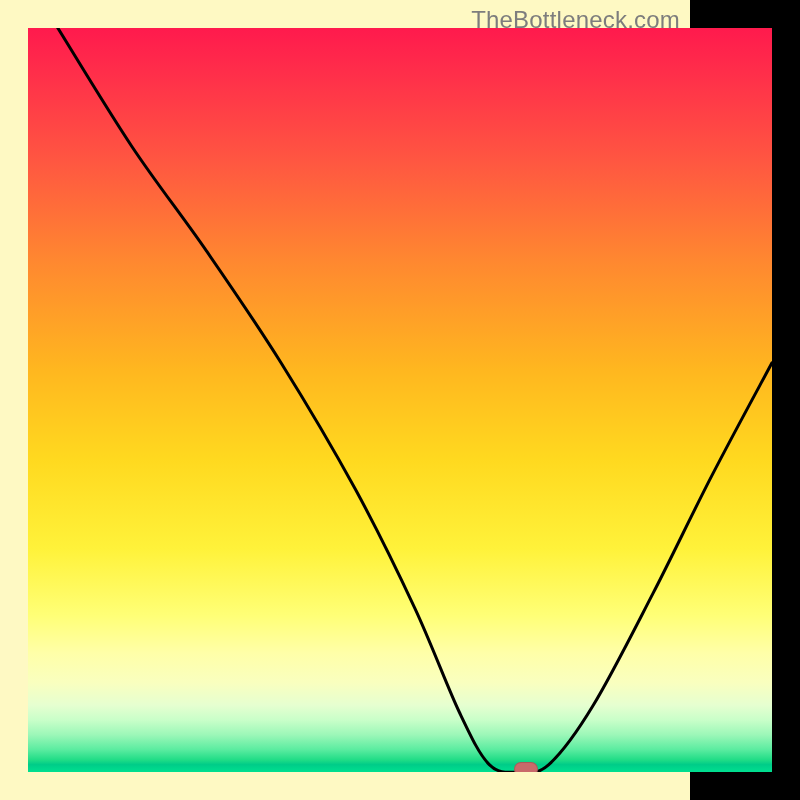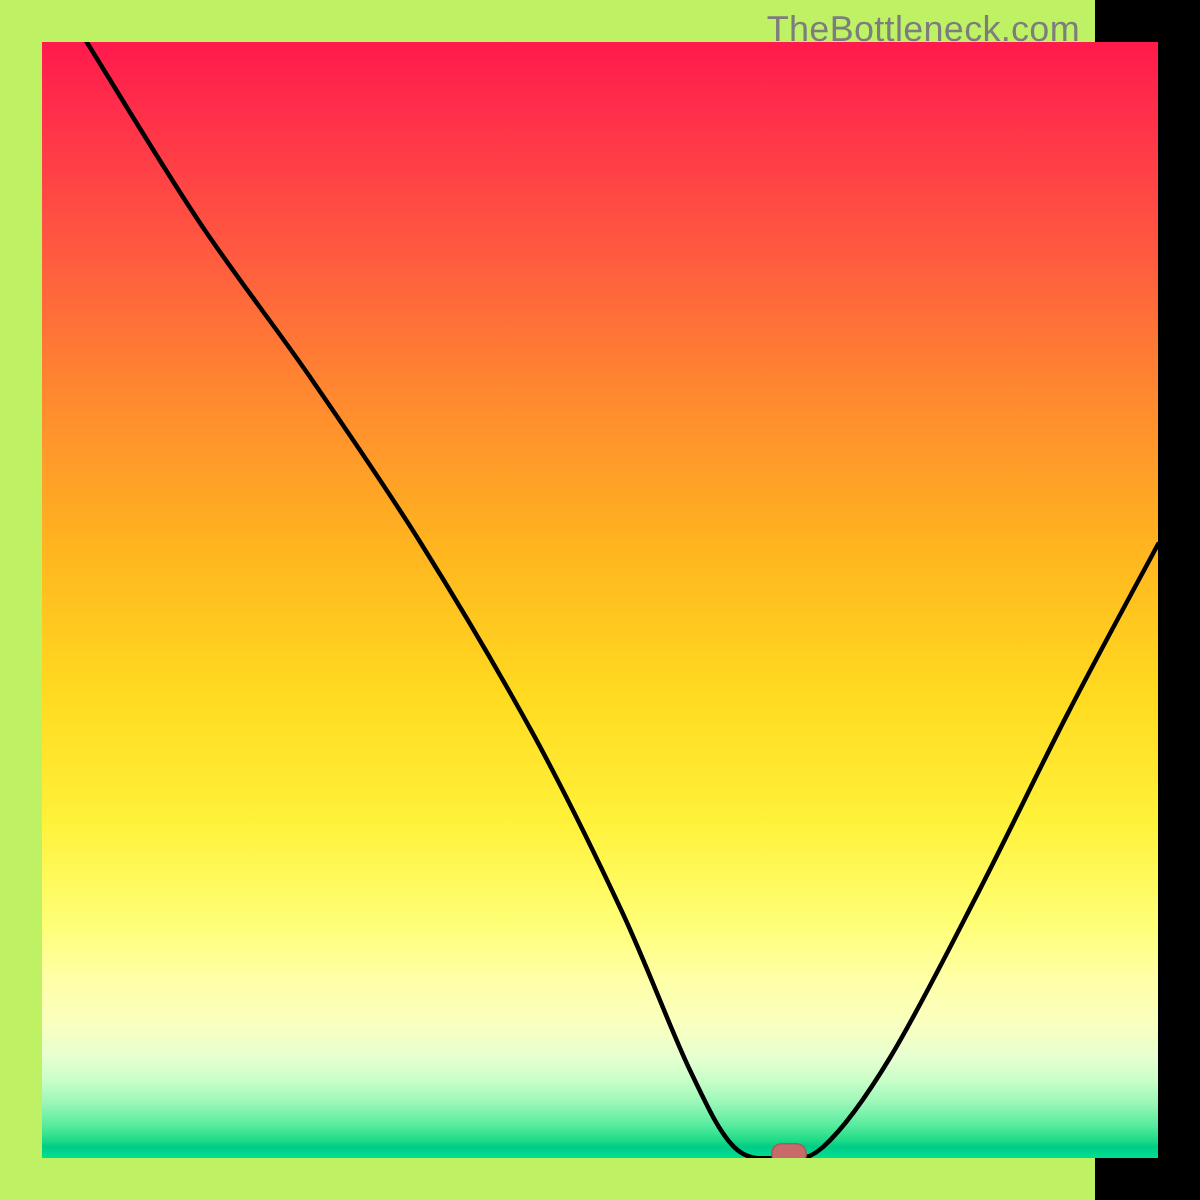--- a/index.html
+++ b/index.html
@@ -8,22 +8,21 @@
     width: 800px;
     height: 800px;
     background: #000;
     overflow: hidden;
     font-family: Arial, Helvetica, sans-serif;
   }
   .frame {
     position: absolute;
     left: 0; top: 0;
     width: 690px; height: 800px;
-    background: #bef264;
-    padding-left: 40px;
+    background: #fef9c3;
   }
   .plot {
     position: absolute;
     left: 28px;
     top: 28px;
     width: 744px;
     height: 744px;
     overflow: hidden;
   }
   .gradient {

